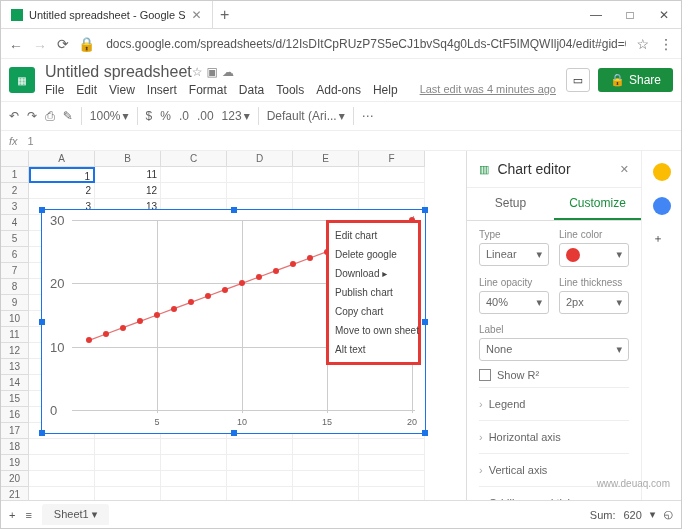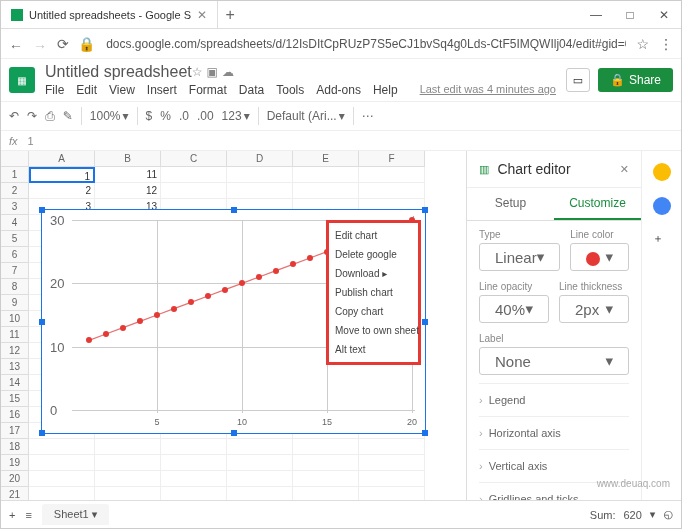--- a/index.html
+++ b/index.html
@@ -54,42 +54,42 @@
 .sidehdr .ic{color:#1a8e3e}
 .sidehdr .t{font-size:14px;color:#333;flex:1}
 .sidehdr .cl{color:#888}
 .tabs{display:flex;border-bottom:1px solid #ddd}
 .tabs div{flex:1;text-align:center;padding:8px 0;font-size:12px;color:#666}
 .tabs .act{color:#1a8e3e;border-bottom:2px solid #1a8e3e}
 .pbody{padding:8px 12px;font-size:11px;color:#666;flex:1;overflow:auto}
 .row2{display:flex;gap:10px;margin-bottom:10px}
 .col{flex:1}
 .lbl{font-size:10px;color:#888;margin-bottom:3px}
-.sel2{border:1px solid #ccc;border-radius:3px;padding:4px 15px;display:flex;align-items:flex-end;justify-content:space-between;font-size:15px}
+.sel2{border:1px solid #ccc;border-radius:3px;padding:4px 6px;display:flex;align-items:flex-start;justify-content:space-between;font-size:11px}
 .swatch{width:14px;height:14px;background:#e53935;border-radius:50%}
 .cb{display:flex;align-items:center;gap:6px;margin:6px 0}
 .cb .box{width:12px;height:12px;border:1.5px solid #888}
 .sect{padding:10px 0;border-top:1px solid #eee;display:flex;align-items:center;gap:6px;color:#666;font-size:11px}
 .sect .chev{color:#aaa}
 .rail{width:40px;border-left:1px solid #eee;display:flex;flex-direction:column;align-items:center;gap:16px;padding:12px 0}
 .rail div{width:18px;height:18px;border-radius:50%}
 .footer{height:28px;border-top:1px solid #ddd;display:flex;align-items:center;padding:0 8px;font-size:11px;color:#555}
 .shtab{background:#f5f5f5;padding:4px 12px;border-radius:3px 3px 0 0;margin-left:10px}
 .sumr{margin-left:auto;display:flex;gap:8px;align-items:center}
 .wm{position:absolute;right:12px;bottom:40px;font-size:10px;color:#aaa}
 svg line{stroke:#e57373;stroke-width:1.2}
 </style>
 </head>
 <body>
 
 <div class="win">
   <div class="titlebar">
     <div class="tab">
       <div class="fav"></div>
-      <span>Untitled spreadsheets - Google S</span>
+      <span>Untitled spreadsheet - Google S</span>
       <span class="x">✕</span>
     </div>
     <div class="newtab">+</div>
     <div class="wctrls">
       <div>—</div>
       <div>□</div>
       <div>✕</div>
     </div>
   </div>
 
@@ -441,20 +441,24 @@
                   <span>2px</span>
                   <span>▾</span>
                 </div>
             </div>
           </div>
           <div class="lbl">Label</div>
           <div class="sel2" style="margin-bottom:8px">
               <span>None</span>
               <span>▾</span>
             </div>
+          <div class="cb">
+            <div class="box"></div>
+            <span>Show R²</span>
+          </div>
           <div id="sections">
               <div class="sect">
                 <span class="chev">›</span>
                 <span>Legend</span>
               </div>
               <div class="sect">
                 <span class="chev">›</span>
                 <span>Horizontal axis</span>
               </div>
               <div class="sect">

